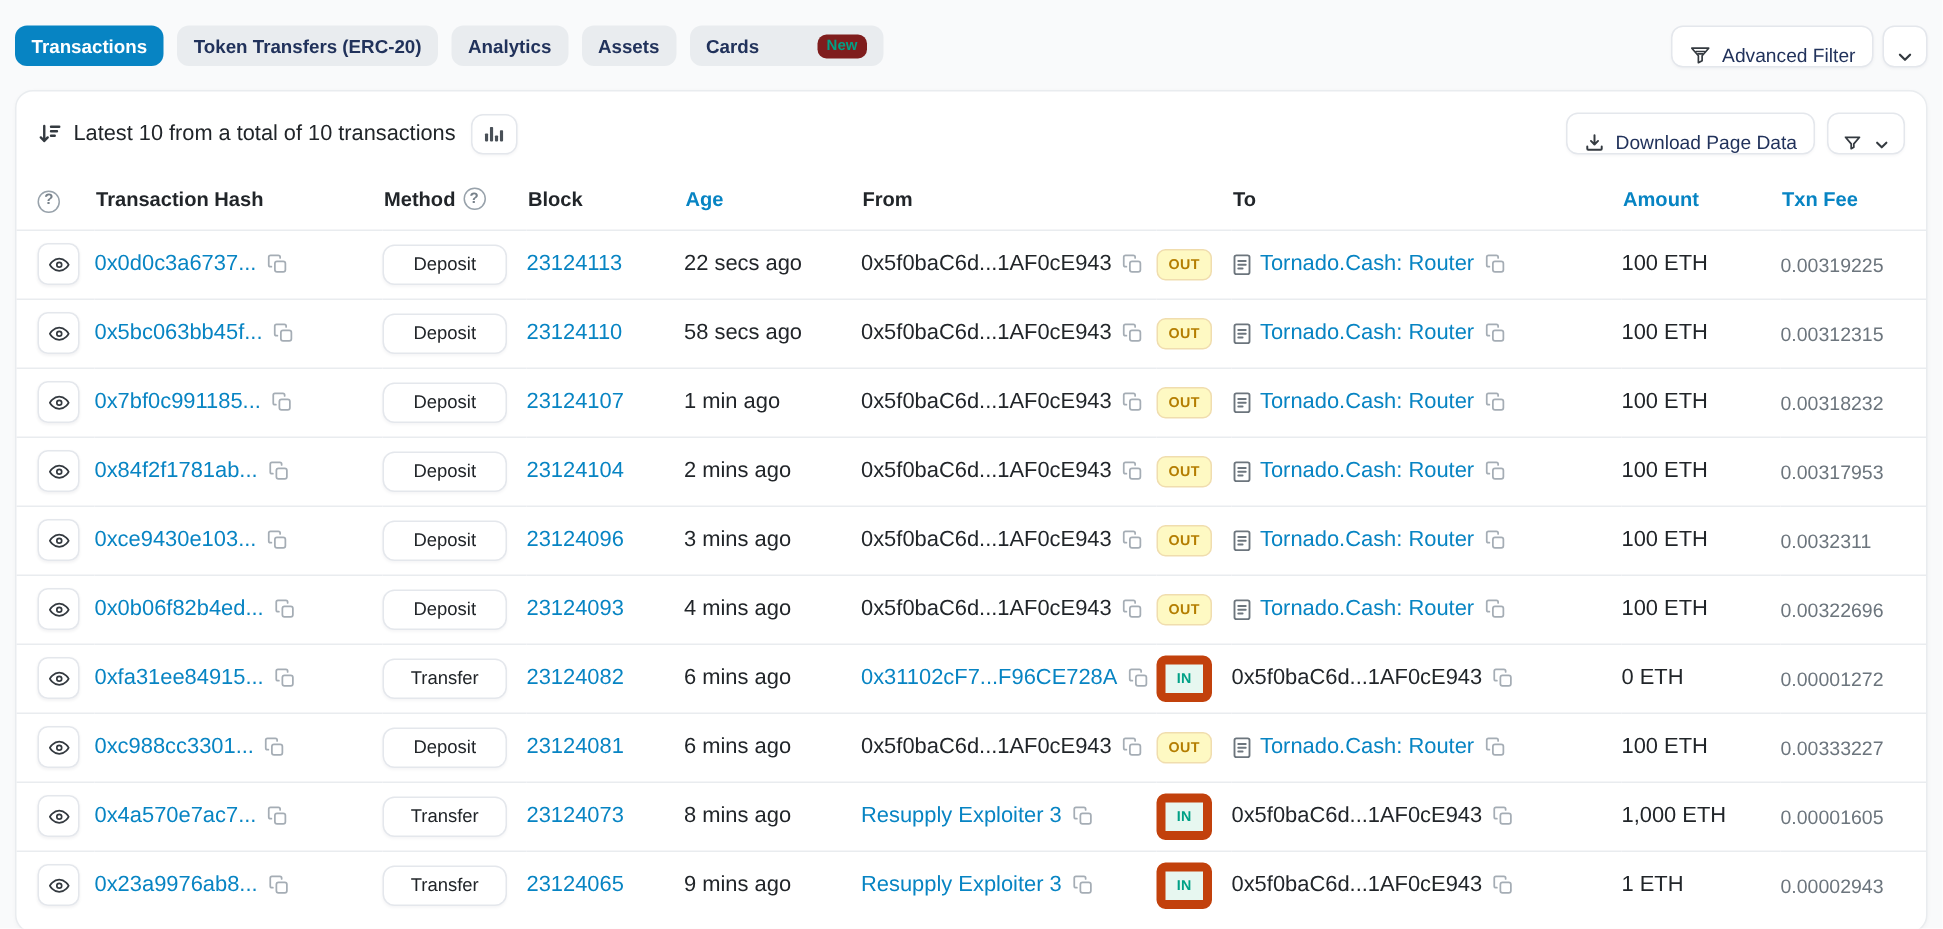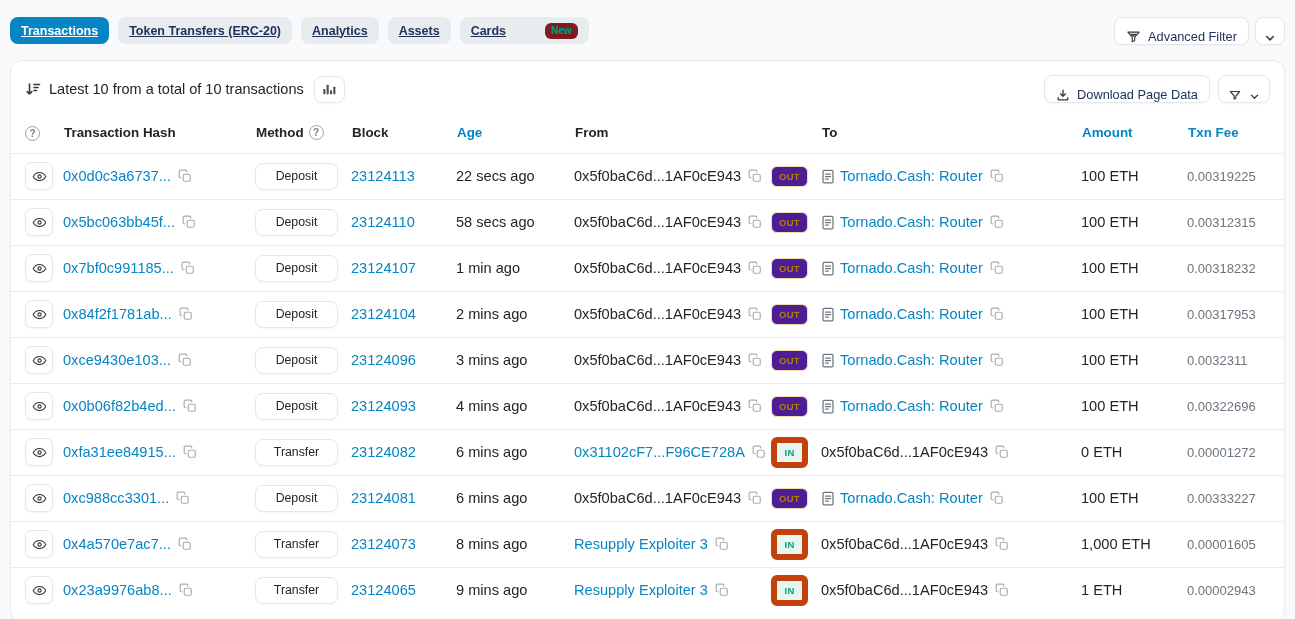--- a/index.html
+++ b/index.html
@@ -6,21 +6,21 @@
   html,body { margin:0; padding:0; }
   body {
     width:1295px; height:619px; overflow:hidden;
     background:#f9fafb; color:#212529;
     font-family:"Liberation Sans", sans-serif;
   }
   .page { padding:0 10px; }
   .tabs-row { display:flex; justify-content:space-between; align-items:flex-start; padding-top:17px; }
   .tabs { display:flex; gap:9px; }
   .tab { height:27px; padding:0 11px; border-radius:8px; background:#e9ecef; color:#21325b;
-    font-size:12.5px; font-weight:600; border:none; display:inline-flex; align-items:center; gap:7px; cursor:pointer; font-family:inherit;text-decoration:underline; }
+    font-size:12.5px; font-weight:600; border:none; display:inline-flex; align-items:center; gap:7px; cursor:pointer; font-family:inherit; }
   .tab.active { background:#0784c3; color:#fff; }
   .new-badge { background:#7f1d1d; color:#00a186; font-size:10px; font-weight:700; padding:2.5px 6px; border-radius:6px;margin-left:32px; }
   .btn { display:inline-flex; align-items:flex-end; gap:7px; background:#fff; border:1px solid #e4e7ec;
     border-radius:8px; font-size:12.8px; color:#21325b; height:28px; padding:0 11px;
     box-shadow:0 1px 2px rgba(16,24,40,.04); cursor:pointer; font-family:inherit; }
   .adv { display:flex; gap:6px; }
   .icon { display:inline-flex; }
 
   .card { margin-top:15px; background:#fff; border:1px solid #e9ecef; border-radius:12px;
     padding-bottom:8px; box-shadow:0 1px 3px rgba(0,0,0,.03); }
@@ -39,21 +39,21 @@
   tbody tr:not(:last-child) td { border-bottom:1px solid #e9ecef; }
   .cellflex { display:flex; align-items:center; }
 
   .link { color:#0784c3; text-decoration:none; cursor:pointer; }
   .eye-btn { width:28px; height:28px; border:1px solid #e4e7ec; border-radius:7px; background:#fff;
     display:inline-flex; align-items:center; justify-content:center; box-shadow:0 1px 2px rgba(16,24,40,.05); cursor:pointer; color:#343a40; }
   .copy-btn { background:none; border:none; padding:0; margin-left:7px; color:#a5adb5; display:inline-flex; cursor:pointer; }
   .method-pill { min-width:83px; height:27px; border:1px solid #e4e7ec; border-radius:8px; background:#fff;
     font-size:12.3px; color:#212529; box-shadow:0 1px 2px rgba(16,24,40,.04); text-align:center; cursor:pointer; font-family:inherit; }
   .badge { display:inline-block; font-size:9.5px; font-weight:700; padding:4px 0; width:37px; text-align:center; border-radius:6px; letter-spacing:.3px; }
-  .badge.out { background:#4c1d95; color:#b47d00; border:1px solid #f0ddae; }
+  .badge.out { background:#fef9c3; color:#b47d00; border:1px solid #f0ddae; }
   .badge.in  { background:#e7f7f0; color:#00a186; border:6px solid #c2410c; }
   .fee { color:#6c757d; font-size:13px; }
   .qicon { display:inline-flex; width:15px; height:15px; border:1px solid #98a2ab; border-radius:50%;
     color:#77818a; font-size:10px; line-height:1; align-items:center; justify-content:center; font-weight:700; }
   .contract-icon { margin-right:5px; color:#6c757d; flex:none; }
 
   td.c-eye, th.c-eye { padding-left:14px; }
 </style>
 </head>
 <body>

